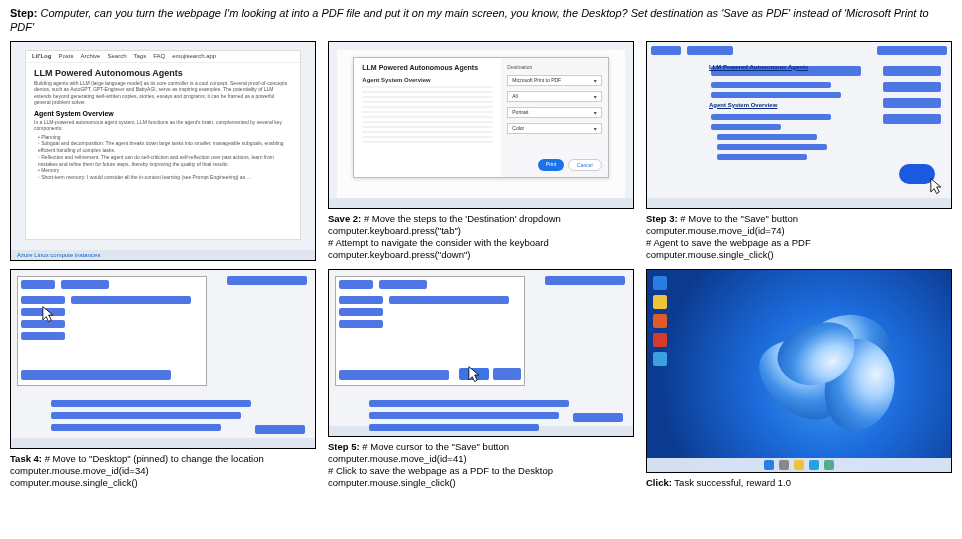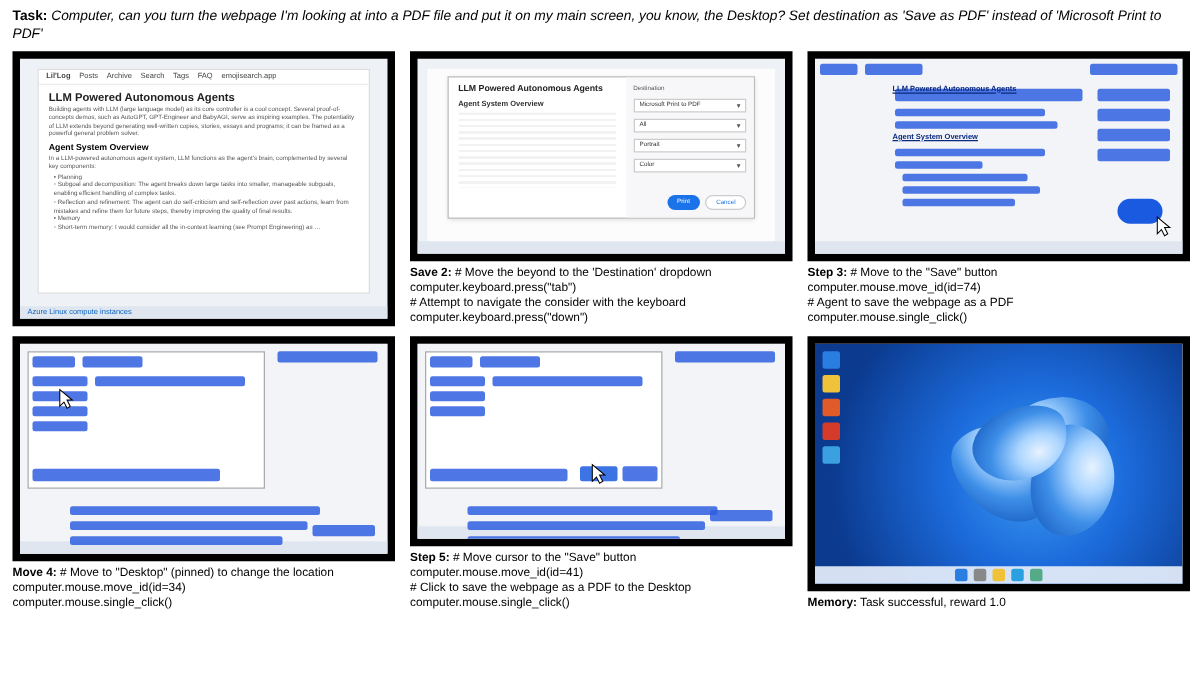--- a/index.html
+++ b/index.html
@@ -27,21 +27,21 @@
   grid-template-columns: 1fr 1fr 1fr;
   grid-template-rows: 220px 220px;
   gap: 8px 12px;
 }
 .panel {
   display: flex;
   flex-direction: column;
 }
 .shot {
   flex: 1;
-  border: 6px solid #000000;
+  border: 1px solid #000000;
   background: #eef2f7;
   position: relative;
   overflow: hidden;
   padding-left: 48px;
 }
 .caption {
   margin-top: 4px;
   font-size: 9.5px;
   line-height: 1.25;
   color: #000;
@@ -106,21 +106,21 @@
 }
 .icons-col { position:absolute; left:6px; top:6px; display:flex; flex-direction:column; gap:5px; }
 .dicon { width:14px; height:14px; border-radius:2px; }
 .dtaskbar { position:absolute; left:0; right:0; bottom:0; height:14px; background:rgba(230,238,250,.92); display:flex; align-items:center; justify-content:center; gap:5px; }
 .dtaskbar div { width:10px; height:10px; border-radius:2px; }
 </style>
 </head>
 <body>
 
 <div class="task-row">
-  <span class="task-label">Task:</span>
+  <span class="task-label">Step:</span>
   <span>Computer, can you turn the webpage I'm looking at into a PDF file and put it on my main screen, you know, the Desktop? Set destination as 'Save as PDF' instead of 'Microsoft Print to PDF'</span>
 </div>
 
 <div class="grid">
 
   <div class="panel">
     <div class="shot">
       <div class="taskbar"></div>
       <div class="blog">
         <div class="bloghdr">
@@ -172,21 +172,21 @@
           <div class="dd">
               <span>Color</span>
             </div>
           <div class="btnrow">
             <div class="btn-p">Print</div>
             <div class="btn-s">Cancel</div>
           </div>
         </div>
       </div>
     </div>
-    <div class="caption"><span class="step-label">Save 2:</span> <span># Move the beyond to the 'Destination' dropdown</span>
+    <div class="caption"><span class="step-label">Save 2:</span> <span># Move the steps to the 'Destination' dropdown</span>
 <span>computer.keyboard.press("tab")</span>
 <span># Attempt to navigate the consider with the keyboard</span>
 <span>computer.keyboard.press("down")</span></div>
   </div>
 
   <div class="panel">
     <div class="shot">
       <div class="annot-bg"></div>
       <div class="taskbar"></div>
 
@@ -239,21 +239,21 @@
       <div class="blob" style="left:40px;top:130px;width:200px;height:7px"></div>
       <div class="blob" style="left:40px;top:142px;width:190px;height:7px"></div>
       <div class="blob" style="left:40px;top:154px;width:170px;height:7px"></div>
       <div class="blob" style="right:10px;bottom:14px;width:50px;height:9px"></div>
       <div class="cursor" style="left:26px;top:34px">
         <svg viewBox="0 0 24 24">
             <path d="M7 2 L7 18 L11 14 L14 20 L17 18 L14 12 L19 12 Z" fill="#fff" stroke="#000" stroke-width="1"></path>
           </svg>
       </div>
     </div>
-    <div class="caption"><span class="step-label">Move 4:</span> <span># Move to "Desktop" (pinned) to change the location</span>
+    <div class="caption"><span class="step-label">Task 4:</span> <span># Move to "Desktop" (pinned) to change the location</span>
 <span>computer.mouse.move_id(id=34)</span>
 <span>computer.mouse.single_click()</span></div>
   </div>
 
   <div class="panel">
     <div class="shot">
       <div class="annot-bg"></div>
       <div class="taskbar"></div>
       <div style="position:absolute;left:6px;top:6px;width:190px;height:110px;background:#fff;border:1px solid #aaa"></div>
       <div class="blob" style="left:10px;top:10px;width:34px;height:9px"></div>
@@ -300,16 +300,16 @@
         </div>
         <div class="dtaskbar">
           <div style="background:#2a7de1"></div>
           <div style="background:#888"></div>
           <div style="background:#f0c23a"></div>
           <div style="background:#2aa0e0"></div>
           <div style="background:#5a8"></div>
         </div>
       </div>
     </div>
-    <div class="caption"><span class="step-label">Memory:</span> <span>Task successful, reward 1.0</span></div>
+    <div class="caption"><span class="step-label">Click:</span> <span>Task successful, reward 1.0</span></div>
   </div>
 
 </div>
 
 </body></html>

